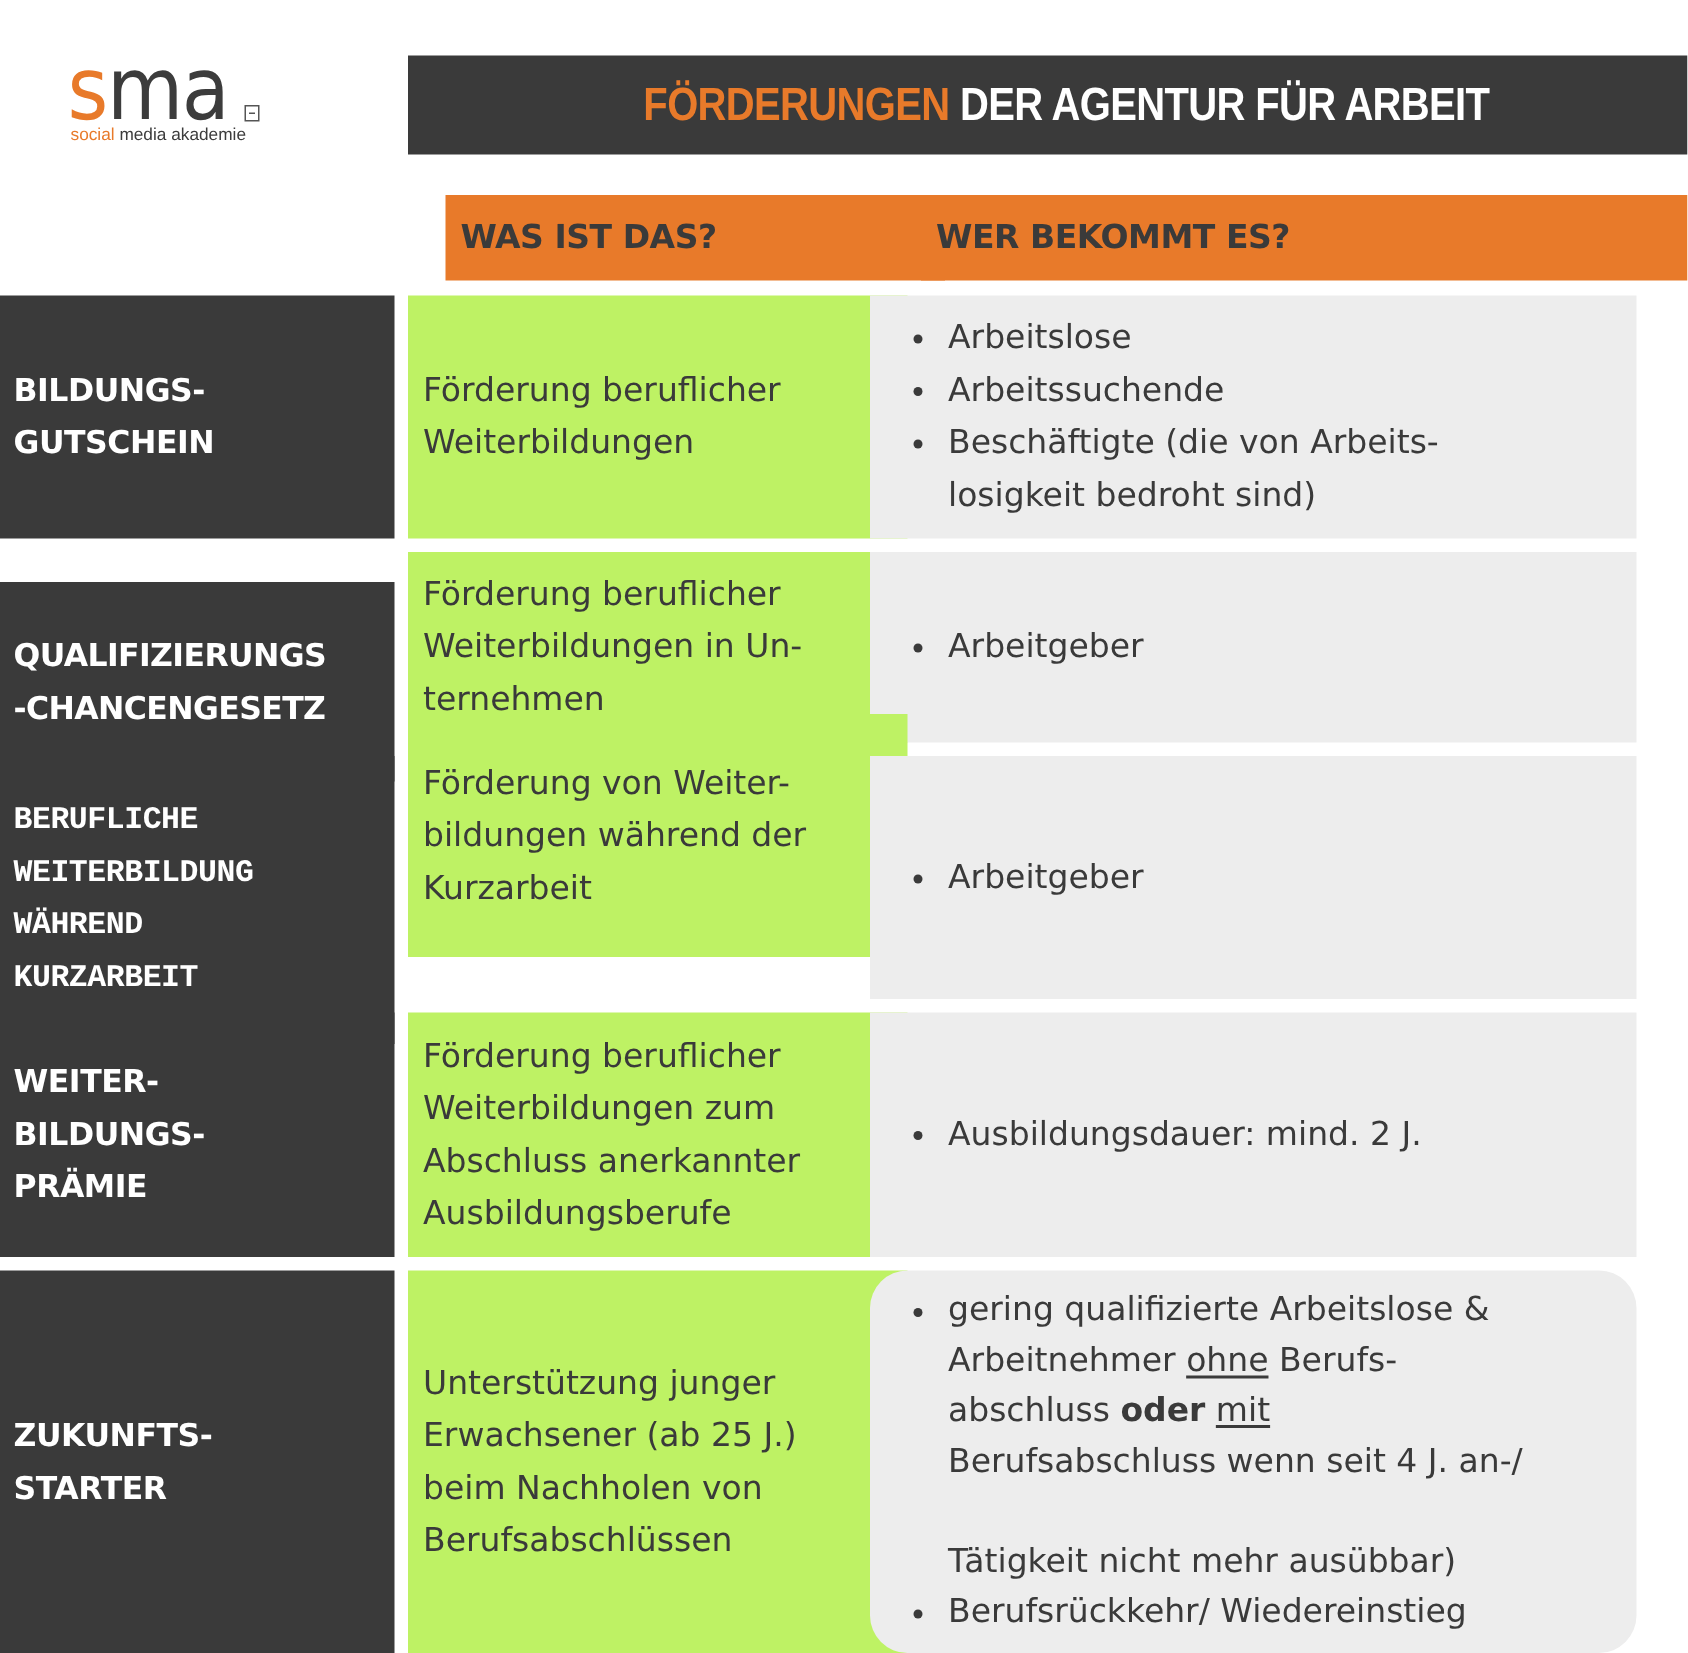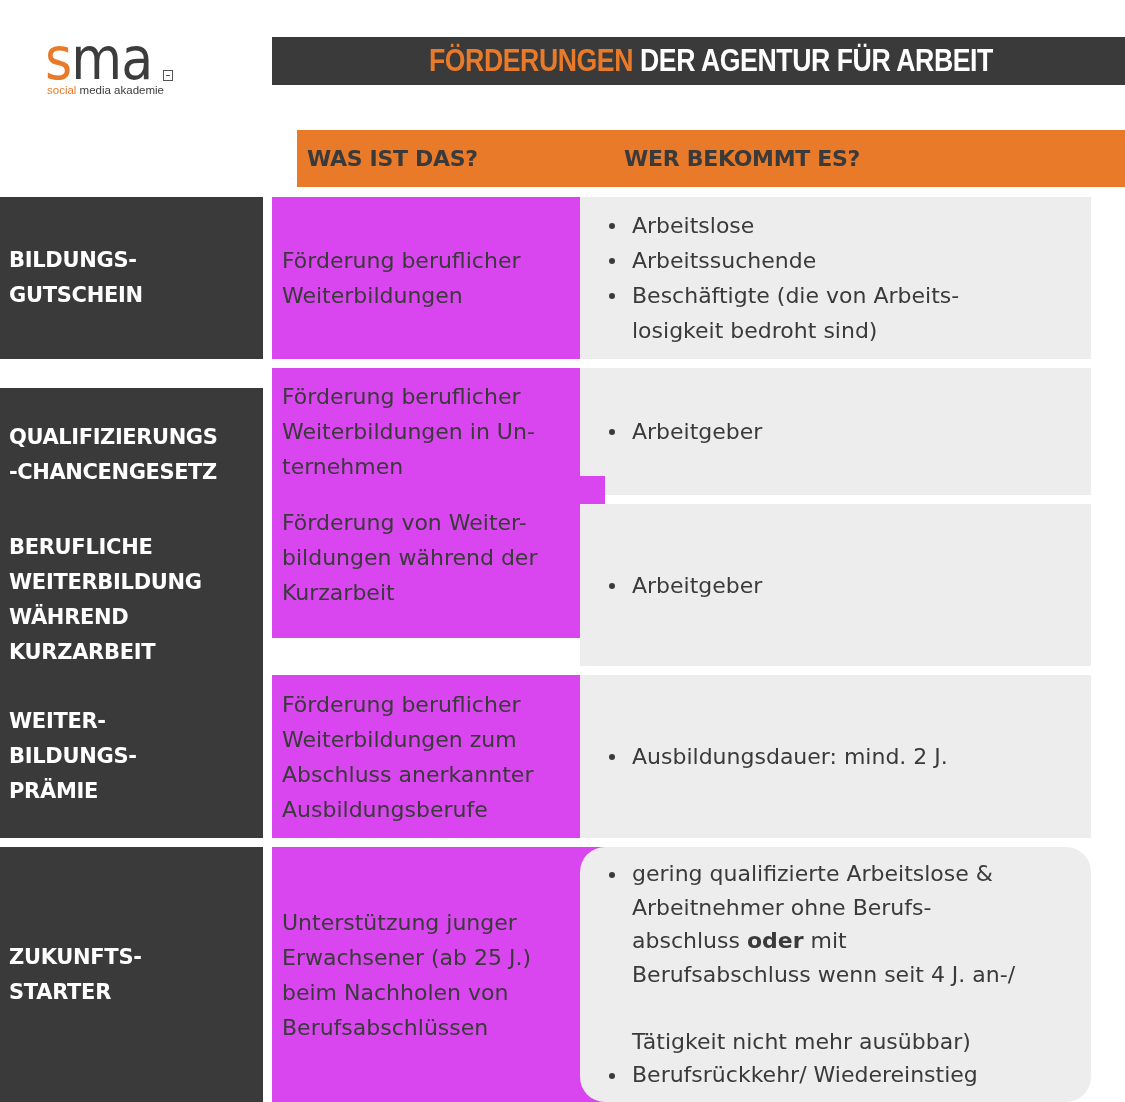--- a/index.html
+++ b/index.html
@@ -11,40 +11,40 @@
     .logo-mark { position: absolute; left: 0; top: 0; font-family: "DejaVu Sans", sans-serif; font-size: 58px; line-height: 58px; letter-spacing: -1px; font-weight: normal; transform: scaleX(0.9); transform-origin: left top; }
     .logo-mark .s { color: #e87a2a; }
     .logo-mark .ma { color: #3c3c3c; }
     .logo-box { position: absolute; left: 118px; top: 40px; width: 10px; height: 11px; border: 1.5px solid #555; }
     .logo-box::after { content: ""; position: absolute; left: 2px; top: 4px; width: 4px; height: 1px; background: #555; }
     .logo-sub { position: absolute; left: 2px; top: 54px; font-family: "Liberation Sans", sans-serif; font-size: 11.5px; line-height: 13px; white-space: nowrap; }
     .logo-sub .o { color: #e87a2a; }
     .logo-sub .g { color: #3c3c3c; }
 
     
-    .title-bar { position: absolute; left: 272px; top: 37px; width: 853px; height: 48px; background: #3a3a3a; display: flex; align-items: center; justify-content: center; padding-left: 24px; }
+    .title-bar { position: absolute; left: 272px; top: 37px; width: 853px; height: 66px; background: #3a3a3a; display: flex; align-items: center; justify-content: center; padding-left: 24px; }
     .title-text { font-family: "Liberation Sans", sans-serif; font-weight: bold; font-size: 31px; letter-spacing: -0.5px; transform: scaleX(0.86); white-space: nowrap; }
     .title-text .accent { color: #e87a2a; }
     .title-text .rest { color: #ffffff; }
 
     
     .col-head { position: absolute; top: 130px; height: 57px; background: #e87a2a; display: flex; align-items: center; padding-left: 10px; font-family: "DejaVu Sans", sans-serif; font-weight: bold; font-size: 22px; color: #3a3a3a; letter-spacing: -0.3px; }
     .col-head.c1 { left: 272px; width: 333px; margin-left: 25px; }
     .col-head.c2 { left: 614px; width: 511px; }
 
     
     .cell { position: absolute; display: flex; align-items: center; }
     .cell-label { left: 0; width: 263px; background: #3a3a3a; color: #ffffff; font-family: "DejaVu Sans", sans-serif; font-weight: bold; font-size: 21px; line-height: 35px; padding-left: 9px; letter-spacing: -0.3px; }
-    .cell-what { left: 272px; width: 333px; background: #d946ef; font-size: 22px; line-height: 35px; padding-left: 10px; color: #3a3a3a; }
+    .cell-what { left: 272px; width: 333px; background: #bef264; font-size: 22px; line-height: 35px; padding-left: 10px; color: #3a3a3a; }
     .cell-who { left: 580px; width: 511px; background: #ededed; font-size: 22px; line-height: 35px; color: #3a3a3a; }
     .cell-who ul { list-style: none; padding-left: 26px; }
     .cell-who li { position: relative; padding-left: 26px; }
     .cell-who li::before { content: ""; position: absolute; left: 3px; top: 15px; width: 6px; height: 6px; border-radius: 50%; background: #3a3a3a; }
     .cell-label span, .cell-what span { white-space: pre-line; }
-    .u { text-underline-offset: 3px; }
+    .u { text-decoration: underline; text-underline-offset: 3px; }
     .b { font-weight: bold; }
     .fs21 { font-size: 21px; letter-spacing: -0.4px; }
   </style>
 </head>
 <body>
 
 <div class="logo">
   <div class="logo-mark"><span class="s">s</span><span class="ma">ma</span></div>
   <div class="logo-box"></div>
   <div class="logo-sub"><span class="o">social</span><span class="g"> media akademie</span></div>
@@ -81,21 +81,21 @@
     <span>Förderung beruflicher
 Weiterbildungen in Un-
 ternehmen</span>
   </div>
 <div class="cell cell-who" style="top:368px;height:127px;">
   <ul>
     <li>Arbeitgeber</li>
   </ul>
 </div>
 
-<div class="cell cell-label" style="top:504px;height:192px;">
+<div class="cell cell-label" style="top:504px;height:192px;font-family:Liberation Mono, monospace;">
     <span>BERUFLICHE
 WEITERBILDUNG
 WÄHREND
 KURZARBEIT</span>
   </div>
 <div class="cell cell-what" style="top:476px;height:162px;">
     <span>Förderung von Weiter-
 bildungen während der
 Kurzarbeit</span>
   </div>

